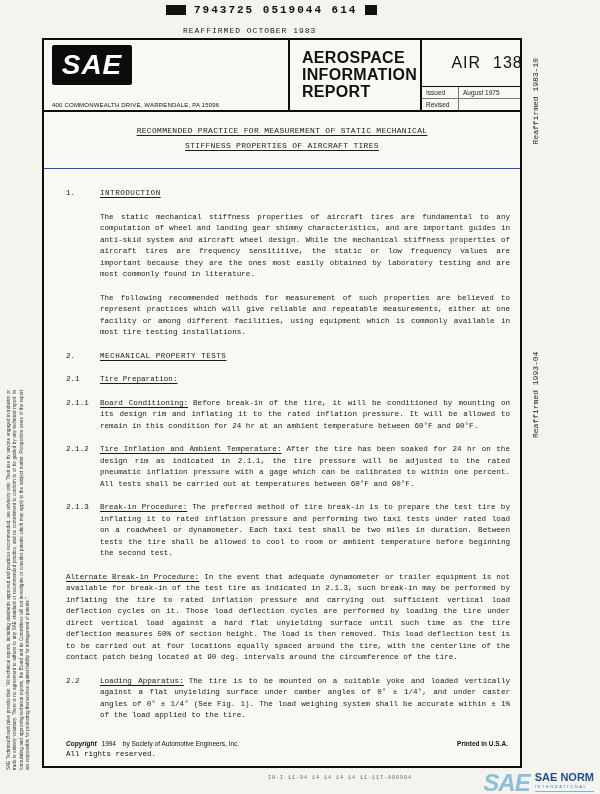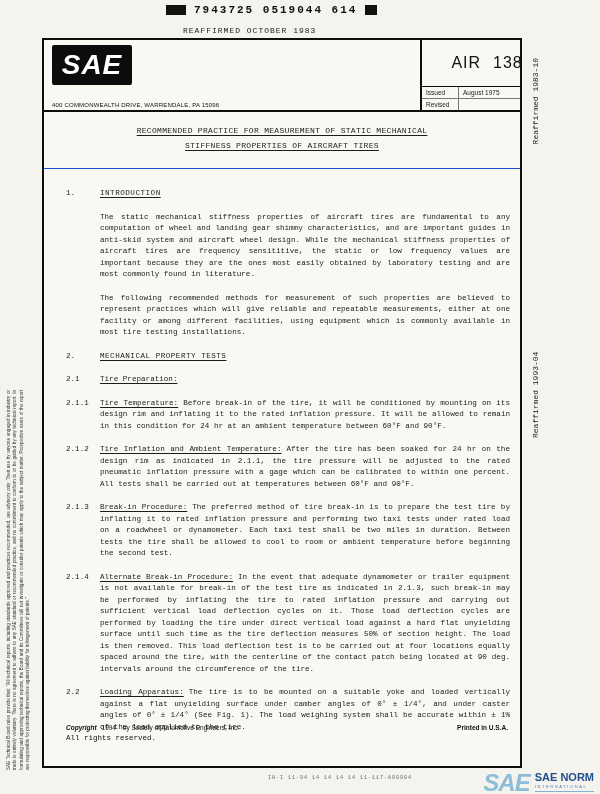--- a/index.html
+++ b/index.html
@@ -47,21 +47,21 @@
 
   
   .docbody{padding:19px 10px 0 22px;font-size:7.6px;line-height:11.5px;text-align:justify;}
   .para{display:flex;margin-bottom:12px;}
   .para .num{flex:0 0 34px;}
   .para .txt{flex:1;}
   .hd{text-decoration:underline;text-underline-offset:1.5px;letter-spacing:.5px;}
   .label{text-decoration:underline;text-underline-offset:1.5px;margin-right:5px;}
 
   
-  .footer{position:absolute;left:22px;right:12px;bottom:24px;}
+  .footer{position:absolute;left:22px;right:12px;bottom:8px;}
   .foot-row1{display:flex;justify-content:space-between;font-family:"Liberation Sans",sans-serif;font-size:6.5px;color:#111;}
   .copy-word{font-weight:bold;font-style:italic;margin-right:3px;}
   .copy-year{margin-right:5px;}
   .printed{font-weight:bold;}
   .foot-row2{font-size:7.5px;margin-top:3px;color:#111;}
 
   
   .left-disclaimer{
     position:absolute;left:6px;top:390px;width:380px;height:28px;
     transform-origin:0 0;transform:rotate(-90deg) translateX(-380px);
@@ -93,20 +93,25 @@
 <div class="reaffirm-banner">REAFFIRMED OCTOBER 1983</div>
 
 <div class="frame">
 
   <div class="hdr">
     <div class="hdr-left">
       <div class="logo-row">
         <div class="sae-box">SAE</div>
       </div>
       <div class="address">400 COMMONWEALTH DRIVE, WARRENDALE, PA 15096</div>
+    </div>
+    <div class="hdr-mid">
+      <div>AEROSPACE</div>
+      <div>INFORMATION</div>
+      <div>REPORT</div>
     </div>
     <div class="hdr-right">
       <div class="air-row">
         <span>AIR</span>
         <span>1380</span>
       </div>
       <div class="issued-block">
         <div class="ir-row">
           <span class="ir-label">Issued</span>
           <span class="ir-value">August 1975</span>
@@ -146,35 +151,34 @@
       <span class="txt"><span class="hd">MECHANICAL PROPERTY TESTS</span></span>
     </div>
 
     <div class="para">
       <span class="num">2.1</span>
       <span class="txt"><span class="label">Tire Preparation:</span><span></span></span>
     </div>
 
     <div class="para">
       <span class="num">2.1.1</span>
-      <span class="txt"><span class="label">Tire Temperature:</span><span>Before break-in of the tire, it will be conditioned by mounting on its design rim and inflating it to the rated inflation pressure.  It will be allowed to remain in this condition for 24 hr at an ambient temperature between 60°F and 90°F.</span></span>
+      <span class="txt"><span class="label">Board Conditioning:</span><span>Before break-in of the tire, it will be conditioned by mounting on its design rim and inflating it to the rated inflation pressure.  It will be allowed to remain in this condition for 24 hr at an ambient temperature between 60°F and 90°F.</span></span>
     </div>
 
     <div class="para">
       <span class="num">2.1.2</span>
       <span class="txt"><span class="label">Tire Inflation and Ambient Temperature:</span><span>After the tire has been soaked for 24 hr on the design rim as indicated in 2.1.1, the tire pressure will be adjusted to the rated pneumatic inflation pressure with a gage which can be calibrated to within one percent.  All tests shall be carried out at temperatures between 60°F and 90°F.</span></span>
     </div>
 
     <div class="para">
       <span class="num">2.1.3</span>
       <span class="txt"><span class="label">Break-in Procedure:</span><span>The preferred method of tire break-in is to prepare the test tire by inflating it to rated inflation pressure and performing two taxi tests under rated load on a roadwheel or dynamometer.  Each taxi test shall be two miles in duration.  Between tests the tire shall be allowed to cool to room or ambient temperature before beginning the second test.</span></span>
     </div>
 
     <div class="para">
-      <span class="num">2.1.4</span>
       <span class="txt"><span class="label">Alternate Break-in Procedure:</span><span>In the event that adequate dynamometer or trailer equipment is not available for break-in of the test tire as indicated in 2.1.3, such break-in may be performed by inflating the tire to rated inflation pressure and carrying out sufficient vertical load deflection cycles on it.  Those load deflection cycles are performed by loading the tire under direct vertical load against a hard flat unyielding surface until such time as the tire deflection measures 50% of section height.  The load is then removed.  This load deflection test is to be carried out at four locations equally spaced around the tire, with the centerline of the contact patch being located at 90 deg. intervals around the circumference of the tire.</span></span>
     </div>
 
     <div class="para">
       <span class="num">2.2</span>
       <span class="txt"><span class="label">Loading Apparatus:</span><span>The tire is to be mounted on a suitable yoke and loaded vertically against a flat unyielding surface under camber angles of 0° ± 1/4°, and under caster angles of 0° ± 1/4° (See Fig. 1).  The load weighing system shall be accurate within ± 1% of the load applied to the tire.</span></span>
     </div>
 
   </div>
 

